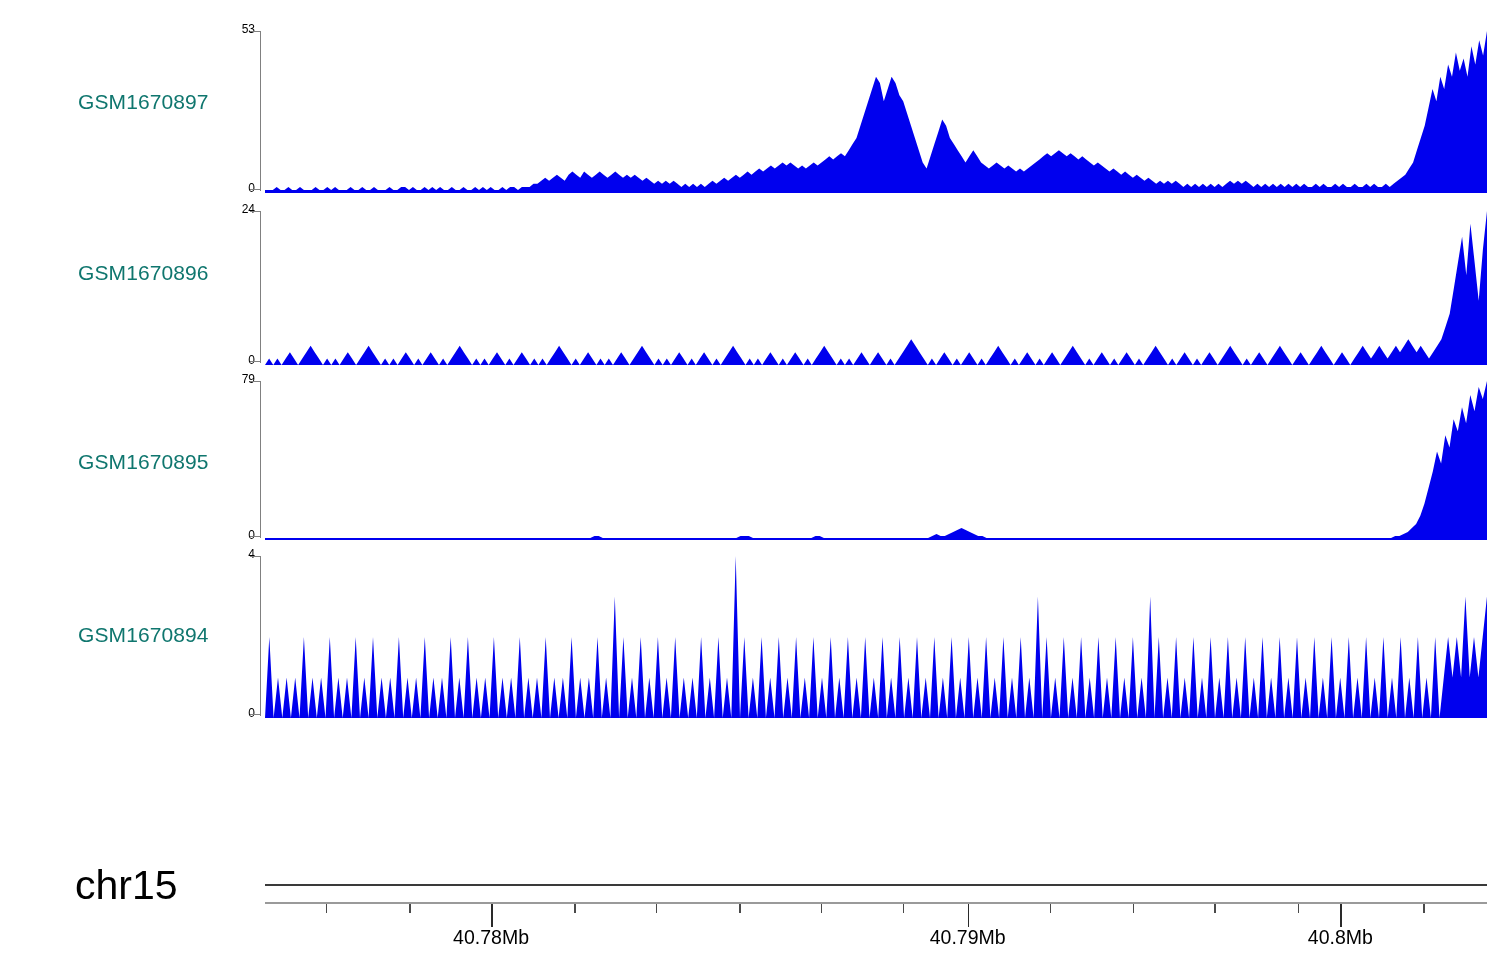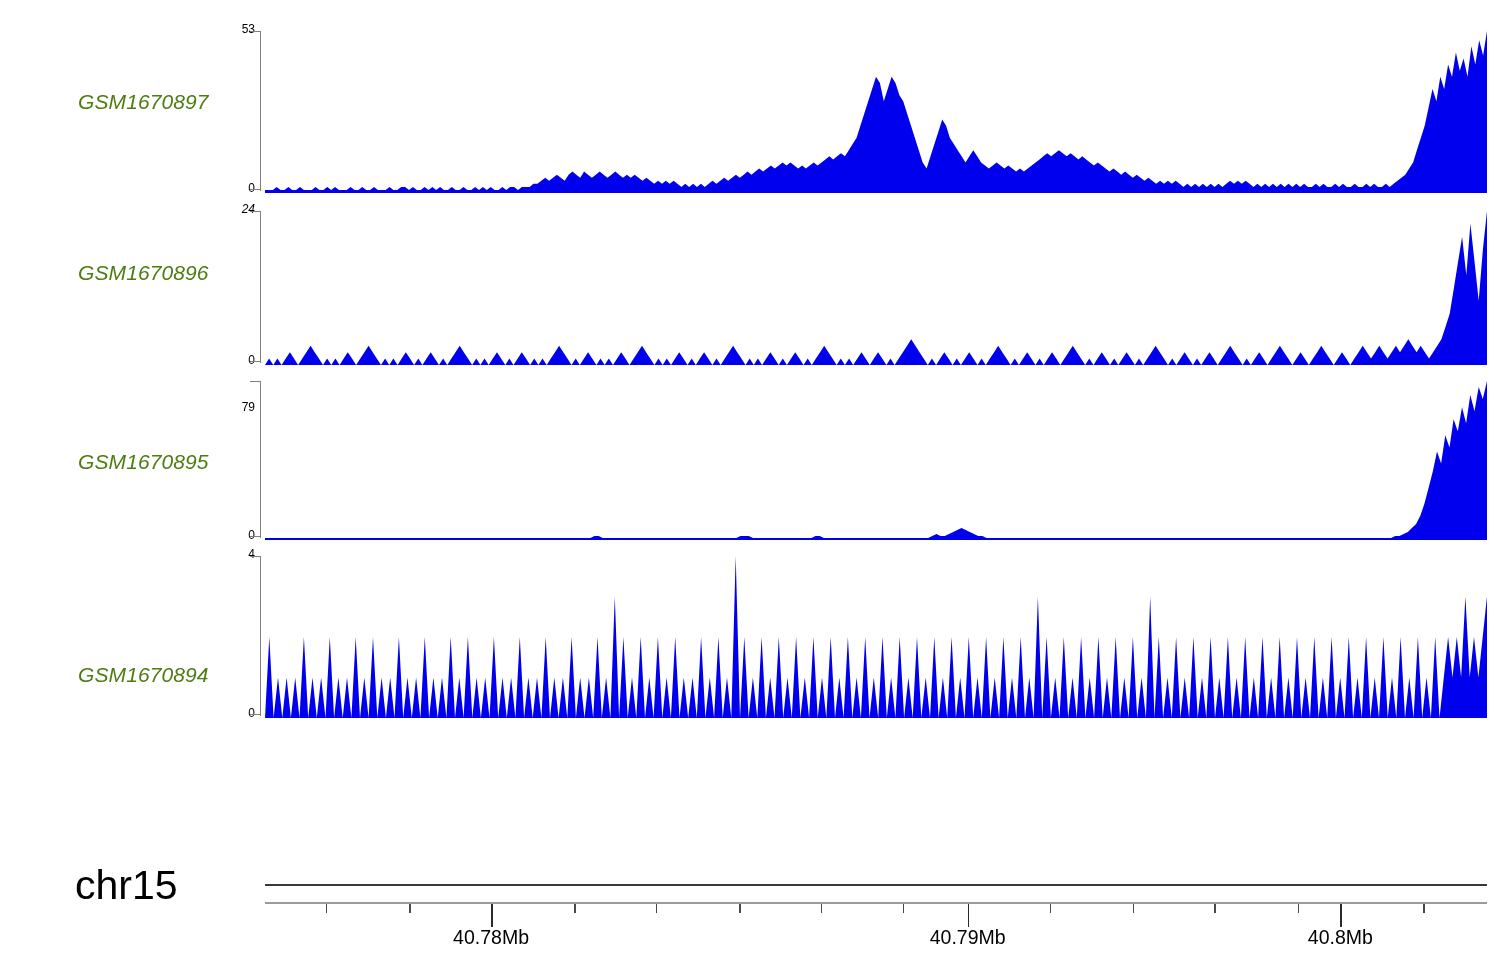--- a/index.html
+++ b/index.html
@@ -2,22 +2,22 @@
 <html><head>
 <meta charset="utf-8">
 <style>
   html,body{margin:0;padding:0;background:#fff;}
   body{width:1500px;height:980px;position:relative;
        font-family:"Liberation Sans","DejaVu Sans",sans-serif;
        overflow:hidden;color:#000;}
 
   
   .track-row{position:absolute;left:0;width:1500px;}
-  .track-label{position:absolute;left:78px;font-size:21px;color:#4d7c0f;
-               white-space:nowrap;letter-spacing:0.1px;font-style:italic;}
+  .track-label{position:absolute;left:78px;font-size:21px;color:#0f766e;
+               white-space:nowrap;letter-spacing:0.1px;}
   .axis-num{position:absolute;font-size:12px;color:#000;text-align:right;
             width:40px;white-space:nowrap;}
   .axis-bracket{position:absolute;}
   .axis-bracket .vline{position:absolute;left:10px;top:0;width:1.4px;height:100%;
                        background:#808080;}
   .axis-bracket .tick{position:absolute;left:0px;width:11px;height:1.4px;
                       background:#808080;}
   .plot{position:absolute;left:265px;width:1222px;overflow:hidden;}
   .plot svg{display:block;width:100%;height:100%;}
 
@@ -48,52 +48,52 @@
   </div>
   <div class="plot" style="top:3px;height:162px;">
     <svg viewBox="0 0 1222 162" preserveAspectRatio="none">
         <polygon id="p0" fill="#0000ee" points="0,162 0.0,158.9 3.9,158.9 7.8,158.9 11.7,155.9 15.6,158.9 19.5,158.9 23.4,155.9 27.2,158.9 31.1,158.9 35.0,155.9 38.9,158.9 42.8,158.9 46.7,158.9 50.6,155.9 54.5,158.9 58.4,158.9 62.3,155.9 66.2,158.9 70.1,155.9 73.9,158.9 77.8,158.9 81.7,158.9 85.6,155.9 89.5,158.9 93.4,158.9 97.3,155.9 101.2,158.9 105.1,158.9 109.0,155.9 112.9,158.9 116.8,158.9 120.6,158.9 124.5,155.9 128.4,158.9 132.3,158.9 136.2,155.9 140.1,155.9 144.0,158.9 147.9,155.9 151.8,158.9 155.7,158.9 159.6,155.9 163.5,158.9 167.3,155.9 171.2,158.9 175.1,155.9 179.0,158.9 182.9,158.9 186.8,155.9 190.7,158.9 194.6,158.9 198.5,155.9 202.4,158.9 206.3,158.9 210.2,155.9 214.0,158.9 217.9,155.9 221.8,158.9 225.7,155.9 229.6,158.9 233.5,158.9 237.4,155.9 241.3,158.9 245.2,155.9 249.1,155.9 253.0,158.9 256.9,155.9 260.7,155.9 264.6,155.9 268.5,152.8 272.4,152.8 276.3,149.8 280.2,146.7 284.1,149.8 288.0,146.7 291.9,143.7 295.8,146.7 299.7,149.8 303.6,143.7 307.4,140.6 311.3,143.7 315.2,146.7 319.1,140.6 323.0,143.7 326.9,146.7 330.8,143.7 334.7,140.6 338.6,143.7 342.5,146.7 346.4,143.7 350.3,140.6 354.1,143.7 358.0,146.7 361.9,143.7 365.8,146.7 369.7,143.7 373.6,146.7 377.5,149.8 381.4,146.7 385.3,149.8 389.2,152.8 393.1,149.8 397.0,152.8 400.8,149.8 404.7,152.8 408.6,149.8 412.5,152.8 416.4,155.9 420.3,152.8 424.2,155.9 428.1,152.8 432.0,155.9 435.9,152.8 439.8,155.9 443.7,152.8 447.5,149.8 451.4,152.8 455.3,149.8 459.2,146.7 463.1,149.8 467.0,146.7 470.9,143.7 474.8,146.7 478.7,143.7 482.6,140.6 486.5,143.7 490.4,140.6 494.2,137.5 498.1,140.6 502.0,137.5 505.9,134.5 509.8,137.5 513.7,134.5 517.6,131.4 521.5,134.5 525.4,131.4 529.3,134.5 533.2,137.5 537.1,134.5 540.9,137.5 544.8,134.5 548.7,131.4 552.6,134.5 556.5,131.4 560.4,128.4 564.3,125.3 568.2,128.4 572.1,125.3 576.0,122.3 579.9,125.3 583.8,119.2 587.6,113.1 591.5,107.0 595.4,94.8 599.3,82.5 603.2,70.3 607.1,58.1 611.0,45.8 614.9,52.0 618.8,70.3 622.7,58.1 626.6,45.8 630.5,52.0 634.4,64.2 638.2,70.3 642.1,82.5 646.0,94.8 649.9,107.0 653.8,119.2 657.7,131.4 661.6,137.5 665.5,125.3 669.4,113.1 673.3,100.9 677.2,88.6 681.1,94.8 684.9,107.0 688.8,113.1 692.7,119.2 696.6,125.3 700.5,131.4 704.4,125.3 708.3,119.2 712.2,125.3 716.1,131.4 720.0,134.5 723.9,137.5 727.8,134.5 731.6,131.4 735.5,134.5 739.4,137.5 743.3,134.5 747.2,137.5 751.1,140.6 755.0,137.5 758.9,140.6 762.8,137.5 766.7,134.5 770.6,131.4 774.5,128.4 778.3,125.3 782.2,122.3 786.1,125.3 790.0,122.3 793.9,119.2 797.8,122.3 801.7,125.3 805.6,122.3 809.5,125.3 813.4,128.4 817.3,125.3 821.2,128.4 825.0,131.4 828.9,134.5 832.8,131.4 836.7,134.5 840.6,137.5 844.5,140.6 848.4,137.5 852.3,140.6 856.2,143.7 860.1,140.6 864.0,143.7 867.9,146.7 871.7,143.7 875.6,146.7 879.5,149.8 883.4,146.7 887.3,149.8 891.2,152.8 895.1,149.8 899.0,152.8 902.9,149.8 906.8,152.8 910.7,149.8 914.6,152.8 918.4,155.9 922.3,152.8 926.2,155.9 930.1,152.8 934.0,155.9 937.9,152.8 941.8,155.9 945.7,152.8 949.6,155.9 953.5,152.8 957.4,155.9 961.3,152.8 965.1,149.8 969.0,152.8 972.9,149.8 976.8,152.8 980.7,149.8 984.6,152.8 988.5,155.9 992.4,152.8 996.3,155.9 1000.2,152.8 1004.1,155.9 1008.0,152.8 1011.8,155.9 1015.7,152.8 1019.6,155.9 1023.5,152.8 1027.4,155.9 1031.3,152.8 1035.2,155.9 1039.1,152.8 1043.0,155.9 1046.9,155.9 1050.8,152.8 1054.7,155.9 1058.5,152.8 1062.4,155.9 1066.3,155.9 1070.2,152.8 1074.1,155.9 1078.0,152.8 1081.9,155.9 1085.8,155.9 1089.7,152.8 1093.6,155.9 1097.5,155.9 1101.4,152.8 1105.2,155.9 1109.1,152.8 1113.0,155.9 1116.9,155.9 1120.8,152.8 1124.7,155.9 1128.6,152.8 1132.5,149.8 1136.4,146.7 1140.3,143.7 1144.2,137.5 1148.1,131.4 1151.9,119.2 1155.8,107.0 1159.7,94.8 1163.6,76.4 1167.5,58.1 1171.4,70.3 1175.3,45.8 1179.2,58.1 1183.1,33.6 1187.0,45.8 1190.9,21.4 1194.8,39.7 1198.6,27.5 1202.5,45.8 1206.4,15.3 1210.3,33.6 1214.2,9.2 1218.1,24.5 1222.0,0.0 1222,162"></polygon>
       </svg>
   </div>
 </div>
 
 <div class="track-row" id="track-1" style="top:208px;height:160px;">
   <div class="track-label" style="top:53px;">GSM1670896</div>
-  <div class="axis-num" style="left:215px;top:-6px;font-style:italic;">24</div>
+  <div class="axis-num" style="left:215px;top:-6px;">24</div>
   <div class="axis-num" style="left:215px;top:145px;">0</div>
   <div class="axis-bracket" style="left:250px;top:3px;width:12px;height:152px;">
     <div class="vline"></div>
       <div class="tick" style="top:0;"></div>
       <div class="tick" style="top:150px;"></div>
   </div>
   <div class="plot" style="top:3px;height:154px;">
     <svg viewBox="0 0 1222 154" preserveAspectRatio="none">
         <polygon id="p1" fill="#0000ee" points="0,154 0.0,154.0 4.1,147.6 8.3,154.0 12.4,147.6 16.6,154.0 20.7,147.6 24.9,141.2 29.0,147.6 33.1,154.0 37.3,147.6 41.4,141.2 45.6,134.8 49.7,141.2 53.9,147.6 58.0,154.0 62.1,147.6 66.3,154.0 70.4,147.6 74.6,154.0 78.7,147.6 82.8,141.2 87.0,147.6 91.1,154.0 95.3,147.6 99.4,141.2 103.6,134.8 107.7,141.2 111.8,147.6 116.0,154.0 120.1,147.6 124.3,154.0 128.4,147.6 132.6,154.0 136.7,147.6 140.8,141.2 145.0,147.6 149.1,154.0 153.3,147.6 157.4,154.0 161.6,147.6 165.7,141.2 169.8,147.6 174.0,154.0 178.1,147.6 182.3,154.0 186.4,147.6 190.5,141.2 194.7,134.8 198.8,141.2 203.0,147.6 207.1,154.0 211.3,147.6 215.4,154.0 219.5,147.6 223.7,154.0 227.8,147.6 232.0,141.2 236.1,147.6 240.3,154.0 244.4,147.6 248.5,154.0 252.7,147.6 256.8,141.2 261.0,147.6 265.1,154.0 269.3,147.6 273.4,154.0 277.5,147.6 281.7,154.0 285.8,147.6 290.0,141.2 294.1,134.8 298.3,141.2 302.4,147.6 306.5,154.0 310.7,147.6 314.8,154.0 319.0,147.6 323.1,141.2 327.2,147.6 331.4,154.0 335.5,147.6 339.7,154.0 343.8,147.6 348.0,154.0 352.1,147.6 356.2,141.2 360.4,147.6 364.5,154.0 368.7,147.6 372.8,141.2 377.0,134.8 381.1,141.2 385.2,147.6 389.4,154.0 393.5,147.6 397.7,154.0 401.8,147.6 406.0,154.0 410.1,147.6 414.2,141.2 418.4,147.6 422.5,154.0 426.7,147.6 430.8,154.0 434.9,147.6 439.1,141.2 443.2,147.6 447.4,154.0 451.5,147.6 455.7,154.0 459.8,147.6 463.9,141.2 468.1,134.8 472.2,141.2 476.4,147.6 480.5,154.0 484.7,147.6 488.8,154.0 492.9,147.6 497.1,154.0 501.2,147.6 505.4,141.2 509.5,147.6 513.7,154.0 517.8,147.6 521.9,154.0 526.1,147.6 530.2,141.2 534.4,147.6 538.5,154.0 542.7,147.6 546.8,154.0 550.9,147.6 555.1,141.2 559.2,134.8 563.4,141.2 567.5,147.6 571.6,154.0 575.8,147.6 579.9,154.0 584.1,147.6 588.2,154.0 592.4,147.6 596.5,141.2 600.6,147.6 604.8,154.0 608.9,147.6 613.1,141.2 617.2,147.6 621.4,154.0 625.5,147.6 629.6,154.0 633.8,147.6 637.9,141.2 642.1,134.8 646.2,128.3 650.4,134.8 654.5,141.2 658.6,147.6 662.8,154.0 666.9,147.6 671.1,154.0 675.2,147.6 679.3,141.2 683.5,147.6 687.6,154.0 691.8,147.6 695.9,154.0 700.1,147.6 704.2,141.2 708.3,147.6 712.5,154.0 716.6,147.6 720.8,154.0 724.9,147.6 729.1,141.2 733.2,134.8 737.3,141.2 741.5,147.6 745.6,154.0 749.8,147.6 753.9,154.0 758.1,147.6 762.2,141.2 766.3,147.6 770.5,154.0 774.6,147.6 778.8,154.0 782.9,147.6 787.1,141.2 791.2,147.6 795.3,154.0 799.5,147.6 803.6,141.2 807.8,134.8 811.9,141.2 816.0,147.6 820.2,154.0 824.3,147.6 828.5,154.0 832.6,147.6 836.8,141.2 840.9,147.6 845.0,154.0 849.2,147.6 853.3,154.0 857.5,147.6 861.6,141.2 865.8,147.6 869.9,154.0 874.0,147.6 878.2,154.0 882.3,147.6 886.5,141.2 890.6,134.8 894.8,141.2 898.9,147.6 903.0,154.0 907.2,147.6 911.3,154.0 915.5,147.6 919.6,141.2 923.7,147.6 927.9,154.0 932.0,147.6 936.2,154.0 940.3,147.6 944.5,141.2 948.6,147.6 952.7,154.0 956.9,147.6 961.0,141.2 965.2,134.8 969.3,141.2 973.5,147.6 977.6,154.0 981.7,147.6 985.9,154.0 990.0,147.6 994.2,141.2 998.3,147.6 1002.5,154.0 1006.6,147.6 1010.7,141.2 1014.9,134.8 1019.0,141.2 1023.2,147.6 1027.3,154.0 1031.5,147.6 1035.6,141.2 1039.7,147.6 1043.9,154.0 1048.0,147.6 1052.2,141.2 1056.3,134.8 1060.4,141.2 1064.6,147.6 1068.7,154.0 1072.9,147.6 1077.0,141.2 1081.2,147.6 1085.3,154.0 1089.4,147.6 1093.6,141.2 1097.7,134.8 1101.9,141.2 1106.0,147.6 1110.2,141.2 1114.3,134.8 1118.4,141.2 1122.6,147.6 1126.7,141.2 1130.9,134.8 1135.0,141.2 1139.2,134.8 1143.3,128.3 1147.4,134.8 1151.6,141.2 1155.7,134.8 1159.9,141.2 1164.0,147.6 1168.1,141.2 1172.3,134.8 1176.4,128.3 1180.6,115.5 1184.7,102.7 1188.9,77.0 1193.0,51.3 1197.1,25.7 1201.3,64.2 1205.4,12.8 1209.6,51.3 1213.7,89.8 1217.9,38.5 1222.0,0.0 1222,154"></polygon>
       </svg>
   </div>
 </div>
 
 <div class="track-row" id="track-2" style="top:378px;height:164px;">
   <div class="track-label" style="top:72px;">GSM1670895</div>
-  <div class="axis-num" style="left:215px;top:-6px;margin-top:28px;">79</div>
+  <div class="axis-num" style="left:215px;top:-6px;">79</div>
   <div class="axis-num" style="left:215px;top:150px;">0</div>
   <div class="axis-bracket" style="left:250px;top:3px;width:12px;height:157px;">
     <div class="vline"></div>
       <div class="tick" style="top:0;"></div>
       <div class="tick" style="top:155px;"></div>
   </div>
   <div class="plot" style="top:3px;height:159px;">
     <svg viewBox="0 0 1222 159" preserveAspectRatio="none">
         <polygon id="p2" fill="#0000ee" points="0,159 0.0,157.0 4.2,157.0 8.3,157.0 12.5,157.0 16.7,157.0 20.9,157.0 25.0,157.0 29.2,157.0 33.4,157.0 37.5,157.0 41.7,157.0 45.9,157.0 50.0,157.0 54.2,157.0 58.4,157.0 62.6,157.0 66.7,157.0 70.9,157.0 75.1,157.0 79.2,157.0 83.4,157.0 87.6,157.0 91.8,157.0 95.9,157.0 100.1,157.0 104.3,157.0 108.4,157.0 112.6,157.0 116.8,157.0 120.9,157.0 125.1,157.0 129.3,157.0 133.5,157.0 137.6,157.0 141.8,157.0 146.0,157.0 150.1,157.0 154.3,157.0 158.5,157.0 162.7,157.0 166.8,157.0 171.0,157.0 175.2,157.0 179.3,157.0 183.5,157.0 187.7,157.0 191.8,157.0 196.0,157.0 200.2,157.0 204.4,157.0 208.5,157.0 212.7,157.0 216.9,157.0 221.0,157.0 225.2,157.0 229.4,157.0 233.6,157.0 237.7,157.0 241.9,157.0 246.1,157.0 250.2,157.0 254.4,157.0 258.6,157.0 262.8,157.0 266.9,157.0 271.1,157.0 275.3,157.0 279.4,157.0 283.6,157.0 287.8,157.0 291.9,157.0 296.1,157.0 300.3,157.0 304.5,157.0 308.6,157.0 312.8,157.0 317.0,157.0 321.1,157.0 325.3,157.0 329.5,155.0 333.7,155.0 337.8,157.0 342.0,157.0 346.2,157.0 350.3,157.0 354.5,157.0 358.7,157.0 362.8,157.0 367.0,157.0 371.2,157.0 375.4,157.0 379.5,157.0 383.7,157.0 387.9,157.0 392.0,157.0 396.2,157.0 400.4,157.0 404.6,157.0 408.7,157.0 412.9,157.0 417.1,157.0 421.2,157.0 425.4,157.0 429.6,157.0 433.7,157.0 437.9,157.0 442.1,157.0 446.3,157.0 450.4,157.0 454.6,157.0 458.8,157.0 462.9,157.0 467.1,157.0 471.3,157.0 475.5,155.0 479.6,155.0 483.8,155.0 488.0,157.0 492.1,157.0 496.3,157.0 500.5,157.0 504.6,157.0 508.8,157.0 513.0,157.0 517.2,157.0 521.3,157.0 525.5,157.0 529.7,157.0 533.8,157.0 538.0,157.0 542.2,157.0 546.4,157.0 550.5,155.0 554.7,155.0 558.9,157.0 563.0,157.0 567.2,157.0 571.4,157.0 575.5,157.0 579.7,157.0 583.9,157.0 588.1,157.0 592.2,157.0 596.4,157.0 600.6,157.0 604.7,157.0 608.9,157.0 613.1,157.0 617.3,157.0 621.4,157.0 625.6,157.0 629.8,157.0 633.9,157.0 638.1,157.0 642.3,157.0 646.5,157.0 650.6,157.0 654.8,157.0 659.0,157.0 663.1,157.0 667.3,155.0 671.5,153.0 675.6,155.0 679.8,155.0 684.0,153.0 688.2,150.9 692.3,148.9 696.5,146.9 700.7,148.9 704.8,150.9 709.0,153.0 713.2,155.0 717.4,155.0 721.5,157.0 725.7,157.0 729.9,157.0 734.0,157.0 738.2,157.0 742.4,157.0 746.5,157.0 750.7,157.0 754.9,157.0 759.1,157.0 763.2,157.0 767.4,157.0 771.6,157.0 775.7,157.0 779.9,157.0 784.1,157.0 788.3,157.0 792.4,157.0 796.6,157.0 800.8,157.0 804.9,157.0 809.1,157.0 813.3,157.0 817.4,157.0 821.6,157.0 825.8,157.0 830.0,157.0 834.1,157.0 838.3,157.0 842.5,157.0 846.6,157.0 850.8,157.0 855.0,157.0 859.2,157.0 863.3,157.0 867.5,157.0 871.7,157.0 875.8,157.0 880.0,157.0 884.2,157.0 888.3,157.0 892.5,157.0 896.7,157.0 900.9,157.0 905.0,157.0 909.2,157.0 913.4,157.0 917.5,157.0 921.7,157.0 925.9,157.0 930.1,157.0 934.2,157.0 938.4,157.0 942.6,157.0 946.7,157.0 950.9,157.0 955.1,157.0 959.2,157.0 963.4,157.0 967.6,157.0 971.8,157.0 975.9,157.0 980.1,157.0 984.3,157.0 988.4,157.0 992.6,157.0 996.8,157.0 1001.0,157.0 1005.1,157.0 1009.3,157.0 1013.5,157.0 1017.6,157.0 1021.8,157.0 1026.0,157.0 1030.2,157.0 1034.3,157.0 1038.5,157.0 1042.7,157.0 1046.8,157.0 1051.0,157.0 1055.2,157.0 1059.3,157.0 1063.5,157.0 1067.7,157.0 1071.9,157.0 1076.0,157.0 1080.2,157.0 1084.4,157.0 1088.5,157.0 1092.7,157.0 1096.9,157.0 1101.1,157.0 1105.2,157.0 1109.4,157.0 1113.6,157.0 1117.7,157.0 1121.9,157.0 1126.1,157.0 1130.2,155.0 1134.4,155.0 1138.6,153.0 1142.8,150.9 1146.9,146.9 1151.1,142.9 1155.3,134.8 1159.4,122.8 1163.6,106.7 1167.8,90.6 1172.0,70.4 1176.1,82.5 1180.3,54.3 1184.5,66.4 1188.6,38.2 1192.8,50.3 1197.0,26.2 1201.1,42.3 1205.3,14.1 1209.5,30.2 1213.7,6.0 1217.8,18.1 1222.0,0.0 1222,159"></polygon>
       </svg>
   </div>
 </div>
 
 <div class="track-row" id="track-3" style="top:553px;height:168px;">
-  <div class="track-label" style="top:70px;margin-top:40px;">GSM1670894</div>
+  <div class="track-label" style="top:70px;">GSM1670894</div>
   <div class="axis-num" style="left:215px;top:-6px;">4</div>
   <div class="axis-num" style="left:215px;top:153px;">0</div>
   <div class="axis-bracket" style="left:250px;top:3px;width:12px;height:160px;">
     <div class="vline"></div>
       <div class="tick" style="top:0;"></div>
       <div class="tick" style="top:158px;"></div>
   </div>
   <div class="plot" style="top:3px;height:162px;">
     <svg viewBox="0 0 1222 162" preserveAspectRatio="none">
         <polygon id="p3" fill="#0000ee" points="0,162 0.0,162.0 4.3,81.0 8.6,162.0 13.0,121.5 17.3,162.0 21.6,121.5 25.9,162.0 30.2,121.5 34.5,162.0 38.9,81.0 43.2,162.0 47.5,121.5 51.8,162.0 56.1,121.5 60.5,162.0 64.8,81.0 69.1,162.0 73.4,121.5 77.7,162.0 82.0,121.5 86.4,162.0 90.7,81.0 95.0,162.0 99.3,121.5 103.6,162.0 108.0,81.0 112.3,162.0 116.6,121.5 120.9,162.0 125.2,121.5 129.5,162.0 133.9,81.0 138.2,162.0 142.5,121.5 146.8,162.0 151.1,121.5 155.4,162.0 159.8,81.0 164.1,162.0 168.4,121.5 172.7,162.0 177.0,121.5 181.4,162.0 185.7,81.0 190.0,162.0 194.3,121.5 198.6,162.0 202.9,81.0 207.3,162.0 211.6,121.5 215.9,162.0 220.2,121.5 224.5,162.0 228.9,81.0 233.2,162.0 237.5,121.5 241.8,162.0 246.1,121.5 250.4,162.0 254.8,81.0 259.1,162.0 263.4,121.5 267.7,162.0 272.0,121.5 276.4,162.0 280.7,81.0 285.0,162.0 289.3,121.5 293.6,162.0 297.9,121.5 302.3,162.0 306.6,81.0 310.9,162.0 315.2,121.5 319.5,162.0 323.9,121.5 328.2,162.0 332.5,81.0 336.8,162.0 341.1,121.5 345.4,162.0 349.8,40.5 354.1,162.0 358.4,81.0 362.7,162.0 367.0,121.5 371.3,162.0 375.7,81.0 380.0,162.0 384.3,121.5 388.6,162.0 392.9,81.0 397.3,162.0 401.6,121.5 405.9,162.0 410.2,81.0 414.5,162.0 418.8,121.5 423.2,162.0 427.5,121.5 431.8,162.0 436.1,81.0 440.4,162.0 444.8,121.5 449.1,162.0 453.4,81.0 457.7,162.0 462.0,121.5 466.3,162.0 470.7,0.0 475.0,162.0 479.3,81.0 483.6,162.0 487.9,121.5 492.3,162.0 496.6,81.0 500.9,162.0 505.2,121.5 509.5,162.0 513.8,81.0 518.2,162.0 522.5,121.5 526.8,162.0 531.1,81.0 535.4,162.0 539.8,121.5 544.1,162.0 548.4,81.0 552.7,162.0 557.0,121.5 561.3,162.0 565.7,81.0 570.0,162.0 574.3,121.5 578.6,162.0 582.9,81.0 587.3,162.0 591.6,121.5 595.9,162.0 600.2,81.0 604.5,162.0 608.8,121.5 613.2,162.0 617.5,81.0 621.8,162.0 626.1,121.5 630.4,162.0 634.7,81.0 639.1,162.0 643.4,121.5 647.7,162.0 652.0,81.0 656.3,162.0 660.7,121.5 665.0,162.0 669.3,81.0 673.6,162.0 677.9,121.5 682.2,162.0 686.6,81.0 690.9,162.0 695.2,121.5 699.5,162.0 703.8,81.0 708.2,162.0 712.5,121.5 716.8,162.0 721.1,81.0 725.4,162.0 729.7,121.5 734.1,162.0 738.4,81.0 742.7,162.0 747.0,121.5 751.3,162.0 755.7,81.0 760.0,162.0 764.3,121.5 768.6,162.0 772.9,40.5 777.2,162.0 781.6,81.0 785.9,162.0 790.2,121.5 794.5,162.0 798.8,81.0 803.2,162.0 807.5,121.5 811.8,162.0 816.1,81.0 820.4,162.0 824.7,121.5 829.1,162.0 833.4,81.0 837.7,162.0 842.0,121.5 846.3,162.0 850.7,81.0 855.0,162.0 859.3,121.5 863.6,162.0 867.9,81.0 872.2,162.0 876.6,121.5 880.9,162.0 885.2,40.5 889.5,162.0 893.8,81.0 898.1,162.0 902.5,121.5 906.8,162.0 911.1,81.0 915.4,162.0 919.7,121.5 924.1,162.0 928.4,81.0 932.7,162.0 937.0,121.5 941.3,162.0 945.6,81.0 950.0,162.0 954.3,121.5 958.6,162.0 962.9,81.0 967.2,162.0 971.6,121.5 975.9,162.0 980.2,81.0 984.5,162.0 988.8,121.5 993.1,162.0 997.5,81.0 1001.8,162.0 1006.1,121.5 1010.4,162.0 1014.7,81.0 1019.1,162.0 1023.4,121.5 1027.7,162.0 1032.0,81.0 1036.3,162.0 1040.6,121.5 1045.0,162.0 1049.3,81.0 1053.6,162.0 1057.9,121.5 1062.2,162.0 1066.6,81.0 1070.9,162.0 1075.2,121.5 1079.5,162.0 1083.8,81.0 1088.1,162.0 1092.5,121.5 1096.8,162.0 1101.1,81.0 1105.4,162.0 1109.7,121.5 1114.0,162.0 1118.4,81.0 1122.7,162.0 1127.0,121.5 1131.3,162.0 1135.6,81.0 1140.0,162.0 1144.3,121.5 1148.6,162.0 1152.9,81.0 1157.2,162.0 1161.5,121.5 1165.9,162.0 1170.2,81.0 1174.5,162.0 1178.8,121.5 1183.1,81.0 1187.5,121.5 1191.8,81.0 1196.1,121.5 1200.4,40.5 1204.7,121.5 1209.0,81.0 1213.4,121.5 1217.7,81.0 1222.0,40.5 1222,162"></polygon>

